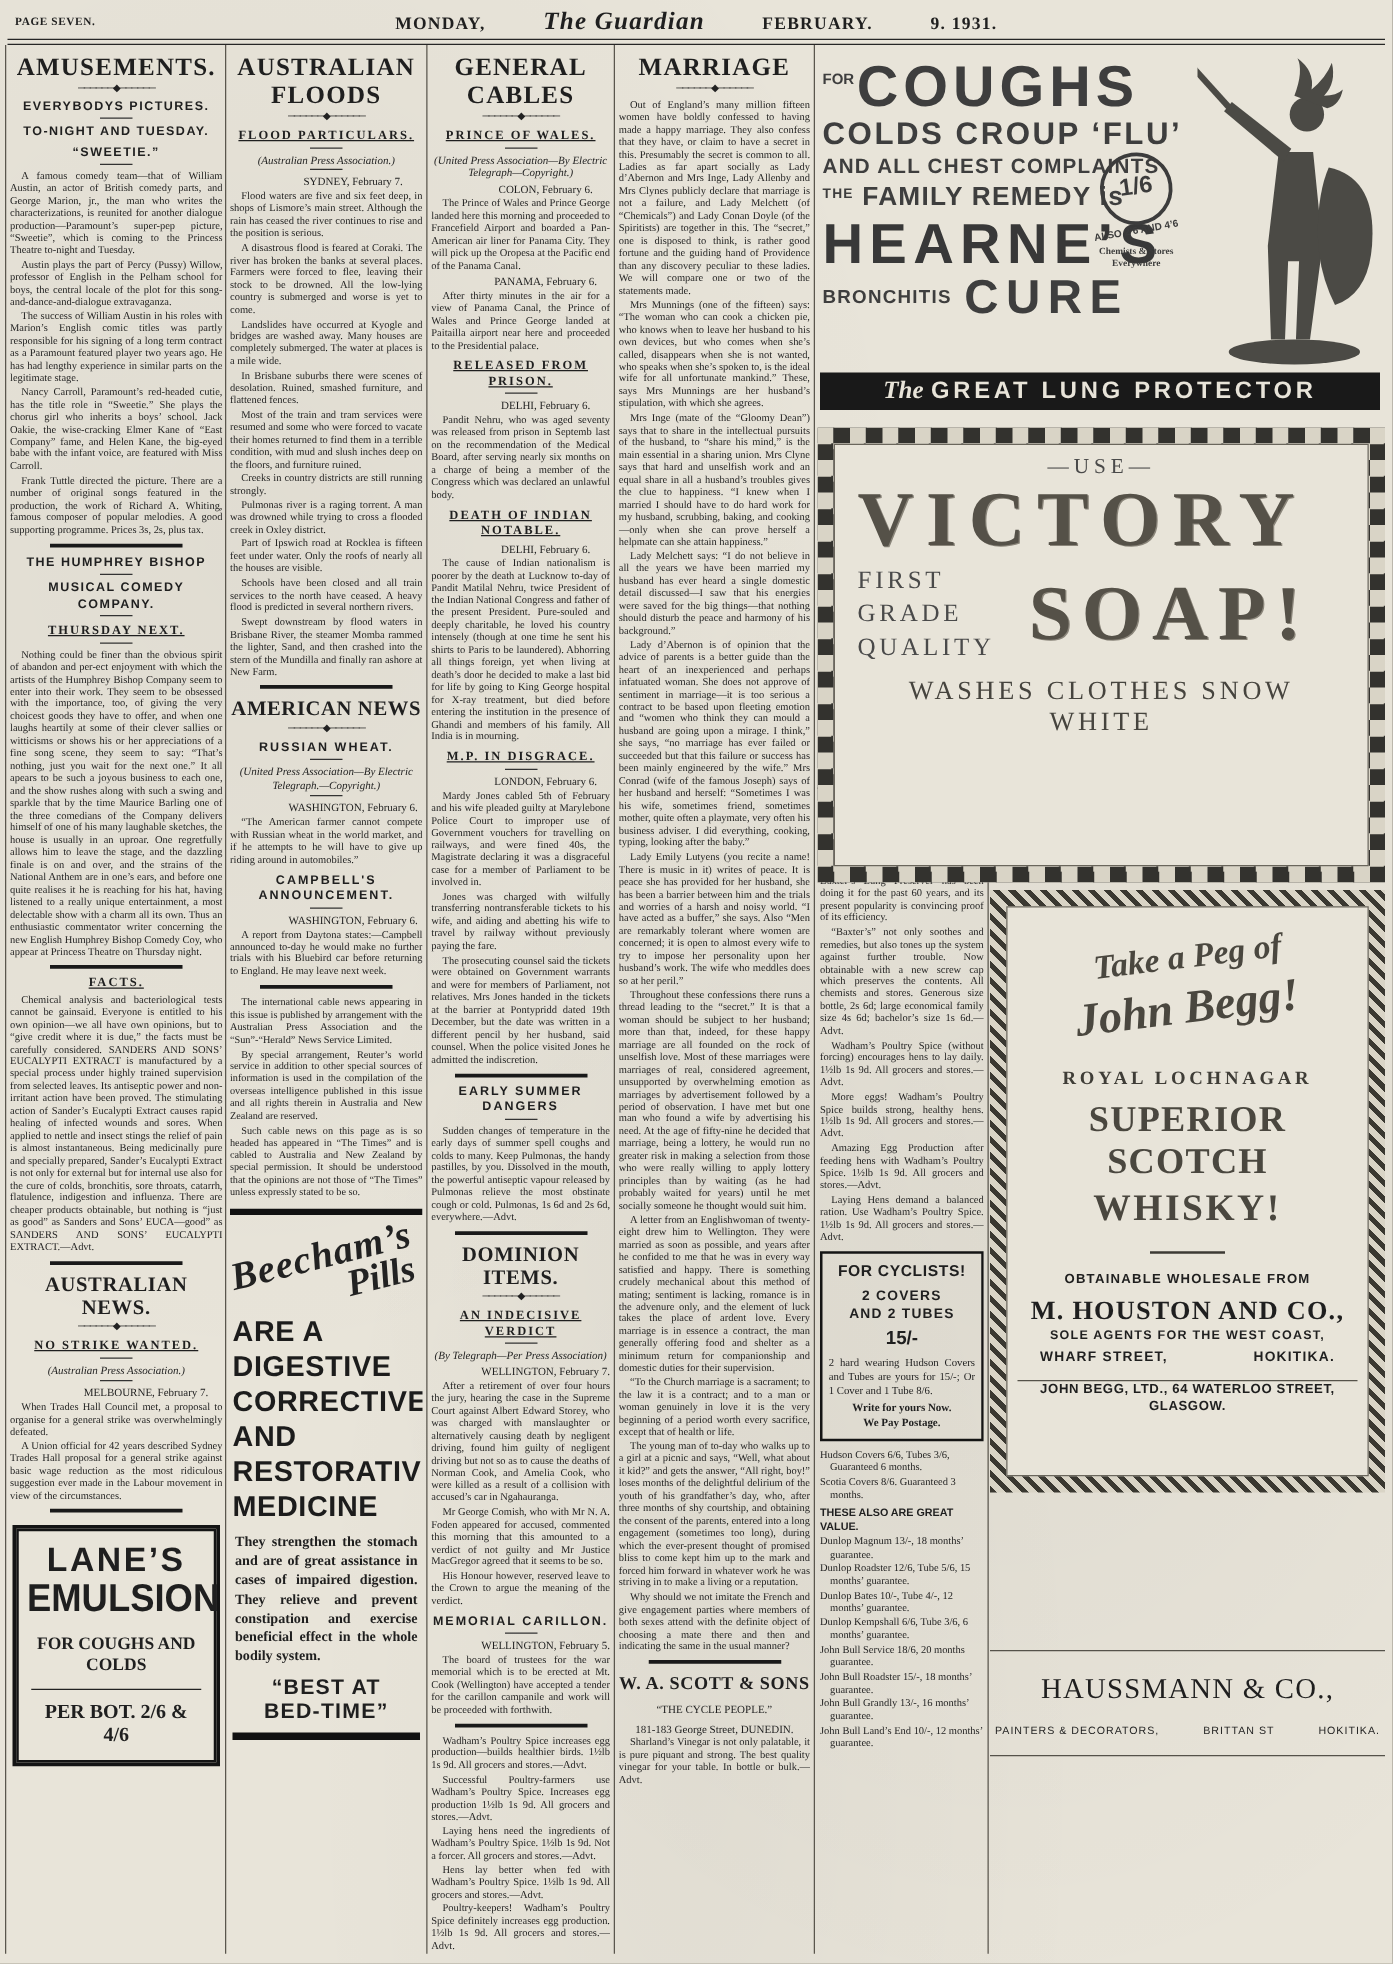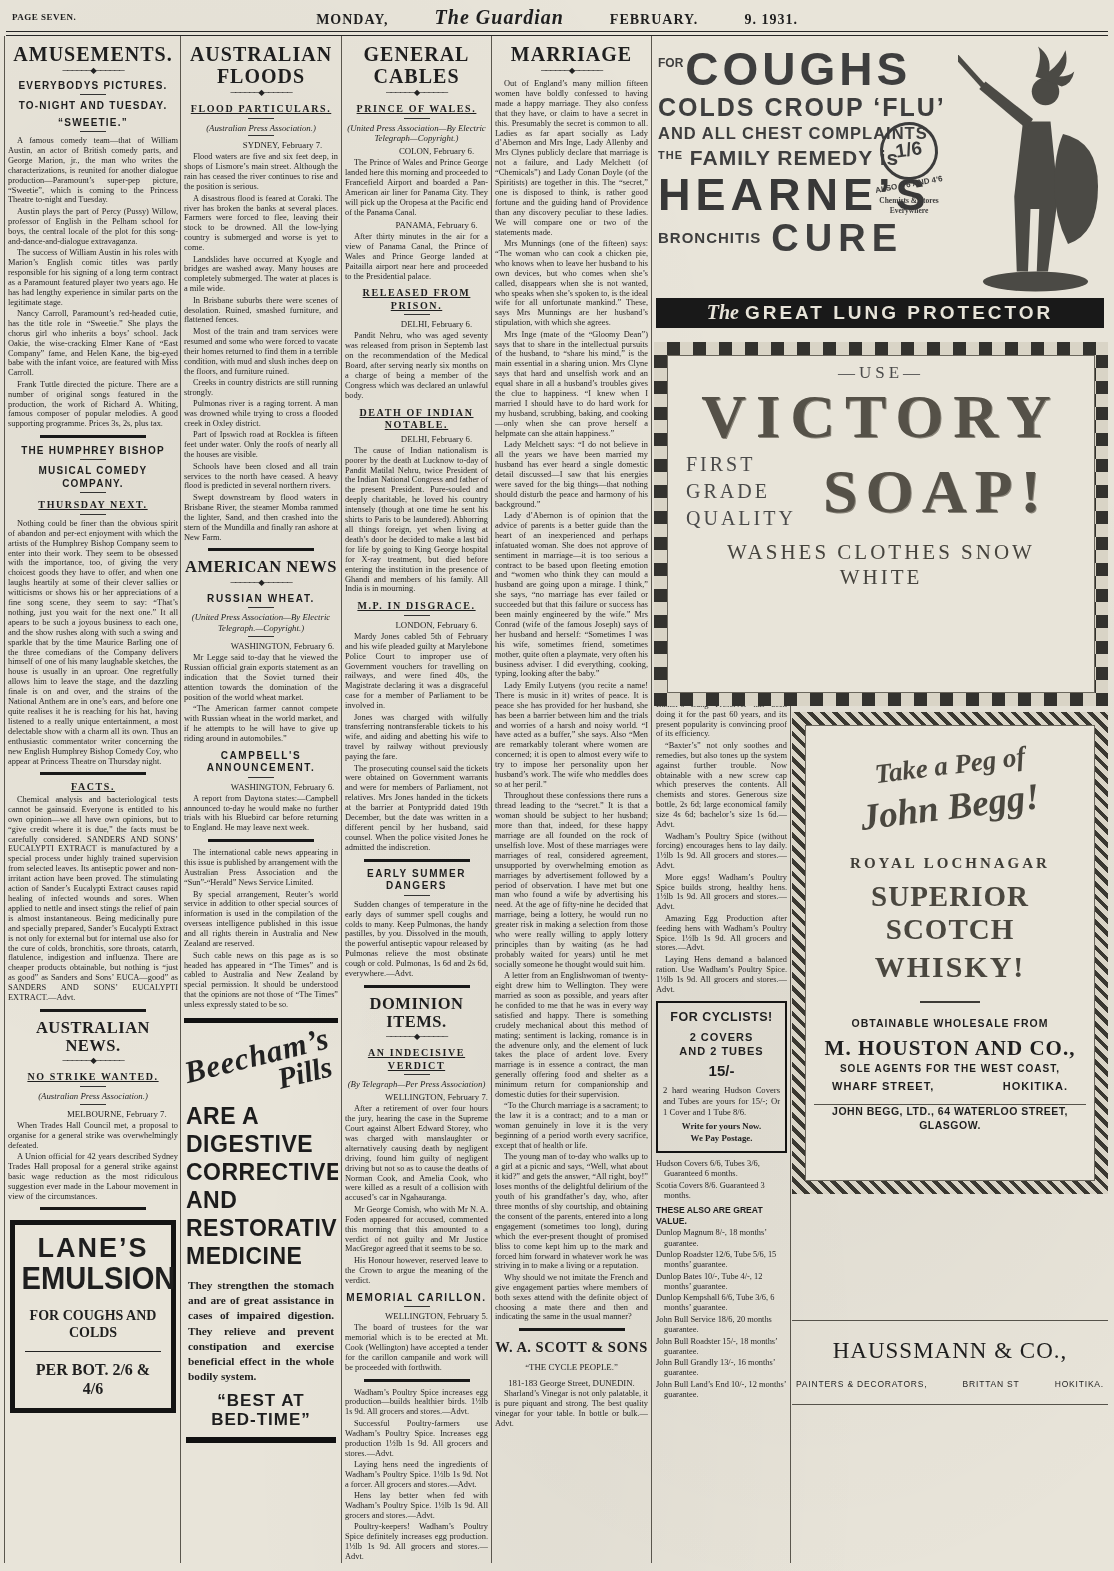--- a/index.html
+++ b/index.html
@@ -82,21 +82,21 @@
   .h-bar .h-bar-the{font:italic 700 20px "Liberation Serif",serif;letter-spacing:0;margin-right:6px;text-transform:none;}
   .h-right{position:absolute;right:0;top:4px;width:150px;height:250px;}
   .h-roundel{position:absolute;left:-78px;top:78px;width:52px;height:52px;border:3px solid #3c3c3c;border-radius:50%;text-align:center;font:800 19px/50px "Liberation Sans",sans-serif;color:#3c3c3c;transform:rotate(-8deg);}
   .h-also{position:absolute;left:-92px;top:136px;width:86px;text-align:center;font:700 8px "Liberation Sans",sans-serif;color:#3c3c3c;transform:rotate(-10deg);}
   .h-chem{position:absolute;left:-92px;top:152px;width:86px;text-align:center;font:700 7.5px/1.3 "Liberation Serif",serif;color:#3c3c3c;}
   
   .ad-victory{position:absolute;left:654px;top:342px;width:454px;height:364px;
     background:repeating-conic-gradient(#33322e 0% 25%, #d9d4c6 0% 50%);background-size:26px 26px;padding:13px;box-sizing:border-box;}
   .v-inner{background:#e8e4d9;border:1px solid #6a665c;height:100%;box-sizing:border-box;padding:8px 18px 6px;display:flex;flex-direction:column;}
   .v-use{text-align:center;font:400 17px/1.1 "Liberation Serif",serif;letter-spacing:4px;color:#4a4a4a;}
-  .v-victory{text-align:center;font:700 62px/1 "Liberation Serif",serif;letter-spacing:10px;color:#555148;text-shadow:1px 1px 0 #8a857a;margin-top:2px;}
+  .v-victory{font:700 62px/1 "Liberation Serif",serif;letter-spacing:10px;color:#555148;text-shadow:1px 1px 0 #8a857a;margin-top:2px;}
   .v-row{display:flex;align-items:center;margin-top:4px;}
   .v-grade{font:400 20px/1.35 "Liberation Serif",serif;letter-spacing:3px;color:#4a4a4a;}
   .v-soap{flex:1;text-align:center;font:700 62px/1 "Liberation Serif",serif;letter-spacing:8px;color:#555148;text-shadow:1px 1px 0 #8a857a;}
   .v-wash{text-align:center;font:400 21px/1.2 "Liberation Serif",serif;letter-spacing:3px;color:#46443e;margin-top:8px;}
   
   .ad-begg{position:absolute;left:792px;top:712px;width:316px;height:482px;box-sizing:border-box;
     background:repeating-linear-gradient(45deg,#3a3831 0 4px,#d9d4c6 4px 9px);padding:13px;}
   .b-inner{background:#e8e4d9;border:1px solid #6a665c;height:100%;box-sizing:border-box;padding:26px 8px 6px;display:flex;flex-direction:column;text-align:center;}
   .bg-s1{font:italic 700 27px/1 "Liberation Serif",serif;transform:rotate(-7deg);color:#4a473f;}
   .bg-s2{font:italic 700 37px/1.1 "Liberation Serif",serif;transform:rotate(-7deg);margin-top:8px;color:#4a473f;}
@@ -197,21 +197,20 @@
       <div class="blk b-p">Schools have been closed and all train services to the north have ceased. A heavy flood is predicted in several northern rivers.</div>
       <div class="blk b-p">Swept downstream by flood waters in Brisbane River, the steamer Momba rammed the lighter, Sand, and then crashed into the stern of the Mundilla and finally ran ashore at New Farm.</div>
       <div class="blk b-rule"></div>
       <div class="blk b-h1s">AMERICAN NEWS</div>
       <div class="blk b-diamond">──────◆──────</div>
       <div class="blk b-h2s">RUSSIAN WHEAT.</div>
       <div class="blk b-divider"></div>
       <div class="blk b-byline">(United Press Association—By Electric Telegraph.—Copyright.)</div>
       <div class="blk b-divider"></div>
       <div class="blk b-dateline">WASHINGTON, February 6.</div>
-      <div class="blk b-p">Mr Legge said to-day that he viewed the Russian official grain exports statement as an indication that the Soviet turned their attention towards the domination of the position of the world wheat market.</div>
       <div class="blk b-p">“The American farmer cannot compete with Russian wheat in the world market, and if he attempts to he will have to give up riding around in automobiles.”</div>
       <div class="blk b-h2s">CAMPBELL'S ANNOUNCEMENT.</div>
       <div class="blk b-divider"></div>
       <div class="blk b-dateline">WASHINGTON, February 6.</div>
       <div class="blk b-p">A report from Daytona states:—Campbell announced to-day he would make no further trials with his Bluebird car before returning to England. He may leave next week.</div>
       <div class="blk b-rule"></div>
       <div class="blk b-ps">The international cable news appearing in this issue is published by arrangement with the Australian Press Association and the “Sun”-“Herald” News Service Limited.</div>
       <div class="blk b-ps">By special arrangement, Reuter’s world service in addition to other special sources of information is used in the compilation of the overseas intelligence published in this issue and all rights therein in Australia and New Zealand are reserved.</div>
       <div class="blk b-ps">Such cable news on this page as is so headed has appeared in “The Times” and is cabled to Australia and New Zealand by special permission. It should be understood that the opinions are not those of “The Times” unless expressly stated to be so.</div>
       <div class="ad-beechams">
@@ -314,21 +313,21 @@
         <div class="cy-l">2 COVERS</div>
         <div class="cy-l">AND 2 TUBES</div>
         <div class="cy-p">15/-</div>
         <div class="cy-b">2 hard wearing Hudson Covers and Tubes are yours for 15/-; Or 1 Cover and 1 Tube 8/6.</div>
         <div class="cy-w">Write for yours Now.</div>
         <div class="cy-w">We Pay Postage.</div>
       </div>
       <div class="blk b-li">Hudson Covers 6/6, Tubes 3/6, Guaranteed 6 months.</div>
       <div class="blk b-li">Scotia Covers 8/6. Guaranteed 3 months.</div>
       <div class="blk b-h4">THESE ALSO ARE GREAT VALUE.</div>
-      <div class="blk b-li">Dunlop Magnum 8/-, 18 months’ guarantee.</div>
+      <div class="blk b-li">Dunlop Magnum 13/-, 18 months’ guarantee.</div>
       <div class="blk b-li">Dunlop Roadster 12/6, Tube 5/6, 15 months’ guarantee.</div>
       <div class="blk b-li">Dunlop Bates 10/-, Tube 4/-, 12 months’ guarantee.</div>
       <div class="blk b-li">Dunlop Kempshall 6/6, Tube 3/6, 6 months’ guarantee.</div>
       <div class="blk b-li">John Bull Service 18/6, 20 months guarantee.</div>
       <div class="blk b-li">John Bull Roadster 15/-, 18 months’ guarantee.</div>
       <div class="blk b-li">John Bull Grandly 13/-, 16 months’ guarantee.</div>
       <div class="blk b-li">John Bull Land’s End 10/-, 12 months’ guarantee.</div>
     </div>
 
   <div class="ad-hearnes">

